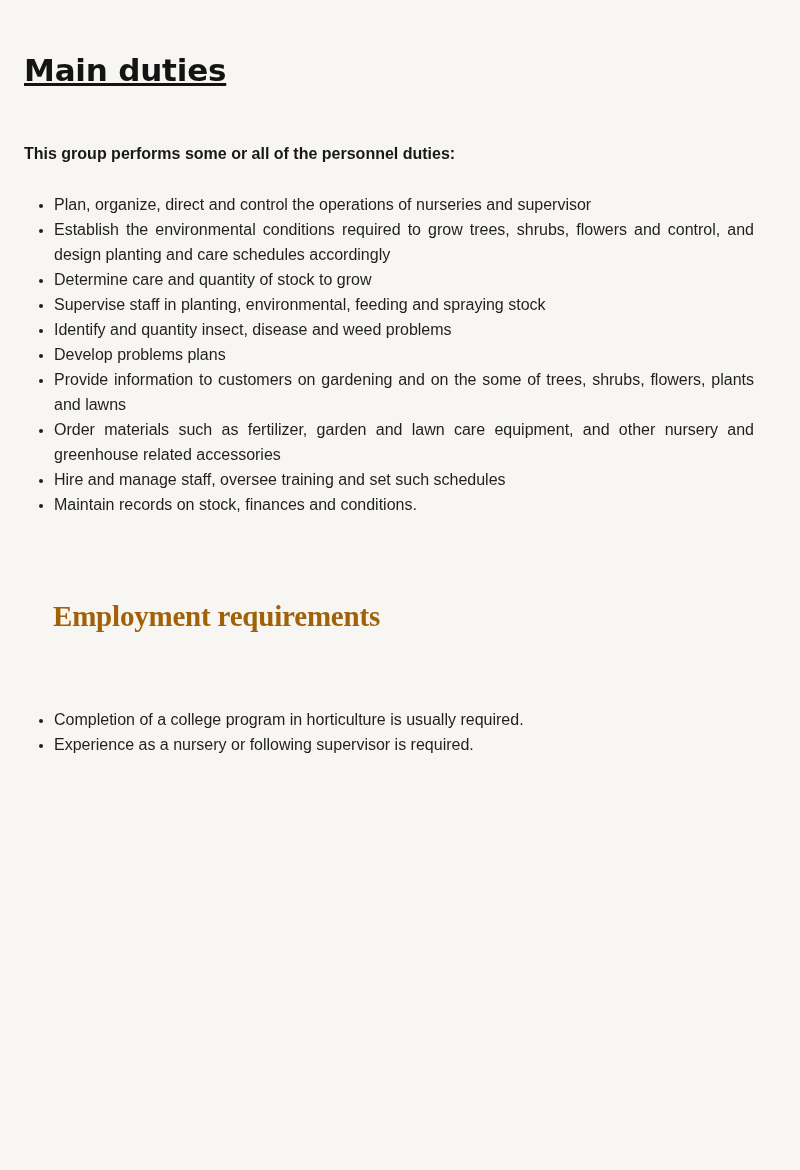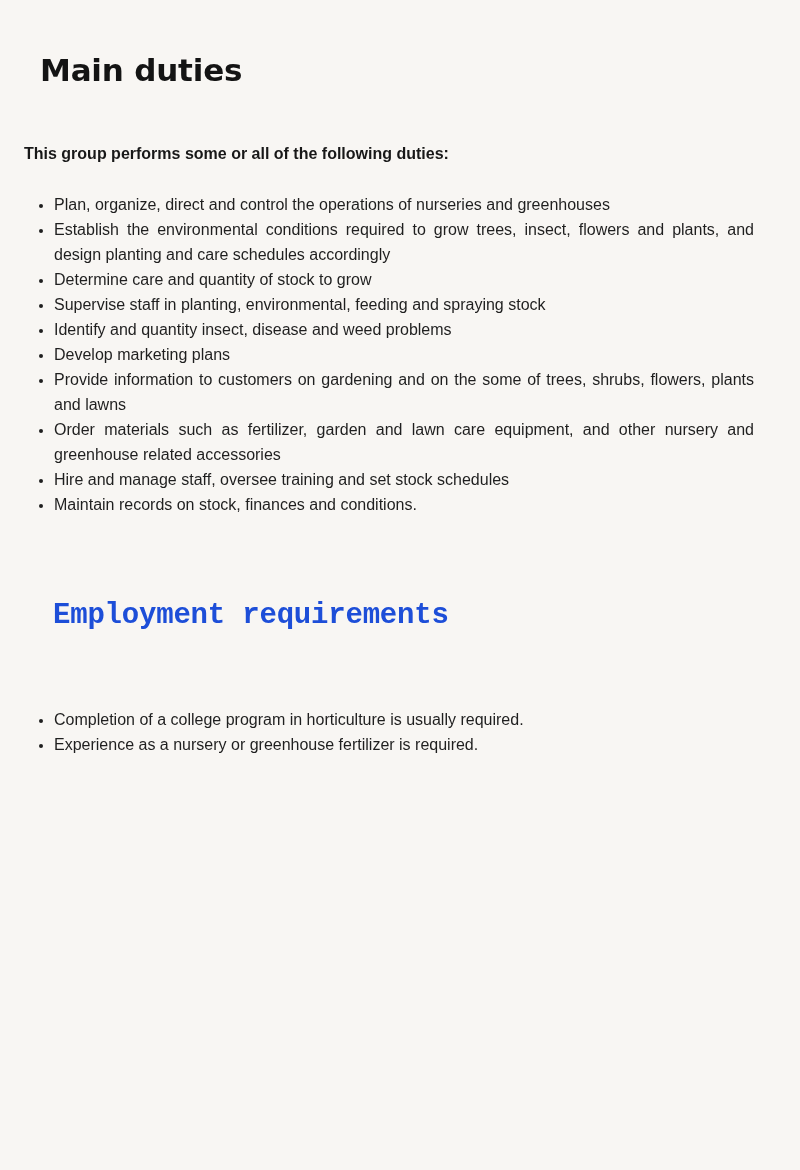--- a/index.html
+++ b/index.html
@@ -16,22 +16,23 @@
     width: 800px;
     height: 1170px;
     position: relative;
   }
   .h1-title {
     font-family: "DejaVu Sans", "Liberation Sans", sans-serif;
     font-size: 31px;
     line-height: 36px;
     font-weight: bold;
     color: #141414;
-    margin: 52px 0 0 40px;
+    margin: 52px 0 0 24px;
     letter-spacing: -0.2px;
+    text-decoration: underline;
   }
   .intro {
     font-size: 16px;
     line-height: 20px;
     font-weight: bold;
     color: #181818;
     margin: 56px 0 0 24px;
   }
   ul.duties {
     margin: 28px 0 0 0;
@@ -51,51 +52,51 @@
     color: #1f1f1f;
     text-align: justify;
     padding: 0;
     margin: 0;
   }
   li.bullet-item::marker {
     font-size: 14px;
     color: #1f1f1f;
   }
   .h2-title {
-    font-family: Liberation Mono, monospace;
+    font-family: Liberation Serif, serif;
     font-size: 29px;
     line-height: 34px;
     font-weight: bold;
-    color: #1d4ed8;
+    color: #a16207;
     margin: 82px 0 0 53px;
     letter-spacing: -0.2px;
   }
 </style>
 </head>
 <body>
 
 <div class="page">
 
   <h1 class="h1-title">Main duties</h1>
 
-  <p class="intro">This group performs some or all of the following duties:</p>
+  <p class="intro">This group performs some or all of the personnel duties:</p>
 
   <ul class="duties">
-    <li class="bullet-item">Plan, organize, direct and control the operations of nurseries and greenhouses</li>
-    <li class="bullet-item">Establish the environmental conditions required to grow trees, insect, flowers and plants, and design planting and care schedules accordingly</li>
+    <li class="bullet-item">Plan, organize, direct and control the operations of nurseries and supervisor</li>
+    <li class="bullet-item">Establish the environmental conditions required to grow trees, shrubs, flowers and control, and design planting and care schedules accordingly</li>
     <li class="bullet-item">Determine care and quantity of stock to grow</li>
     <li class="bullet-item">Supervise staff in planting, environmental, feeding and spraying stock</li>
     <li class="bullet-item">Identify and quantity insect, disease and weed problems</li>
-    <li class="bullet-item">Develop marketing plans</li>
+    <li class="bullet-item">Develop problems plans</li>
     <li class="bullet-item">Provide information to customers on gardening and on the some of trees, shrubs, flowers, plants and lawns</li>
     <li class="bullet-item">Order materials such as fertilizer, garden and lawn care equipment, and other nursery and greenhouse related accessories</li>
-    <li class="bullet-item">Hire and manage staff, oversee training and set stock schedules</li>
+    <li class="bullet-item">Hire and manage staff, oversee training and set such schedules</li>
     <li class="bullet-item">Maintain records on stock, finances and conditions.</li>
   </ul>
 
   <h2 class="h2-title">Employment requirements</h2>
 
   <ul class="requirements">
     <li class="bullet-item">Completion of a college program in horticulture is usually required.</li>
-    <li class="bullet-item">Experience as a nursery or greenhouse fertilizer is required.</li>
+    <li class="bullet-item">Experience as a nursery or following supervisor is required.</li>
   </ul>
 
 </div>
 
 </body></html>

